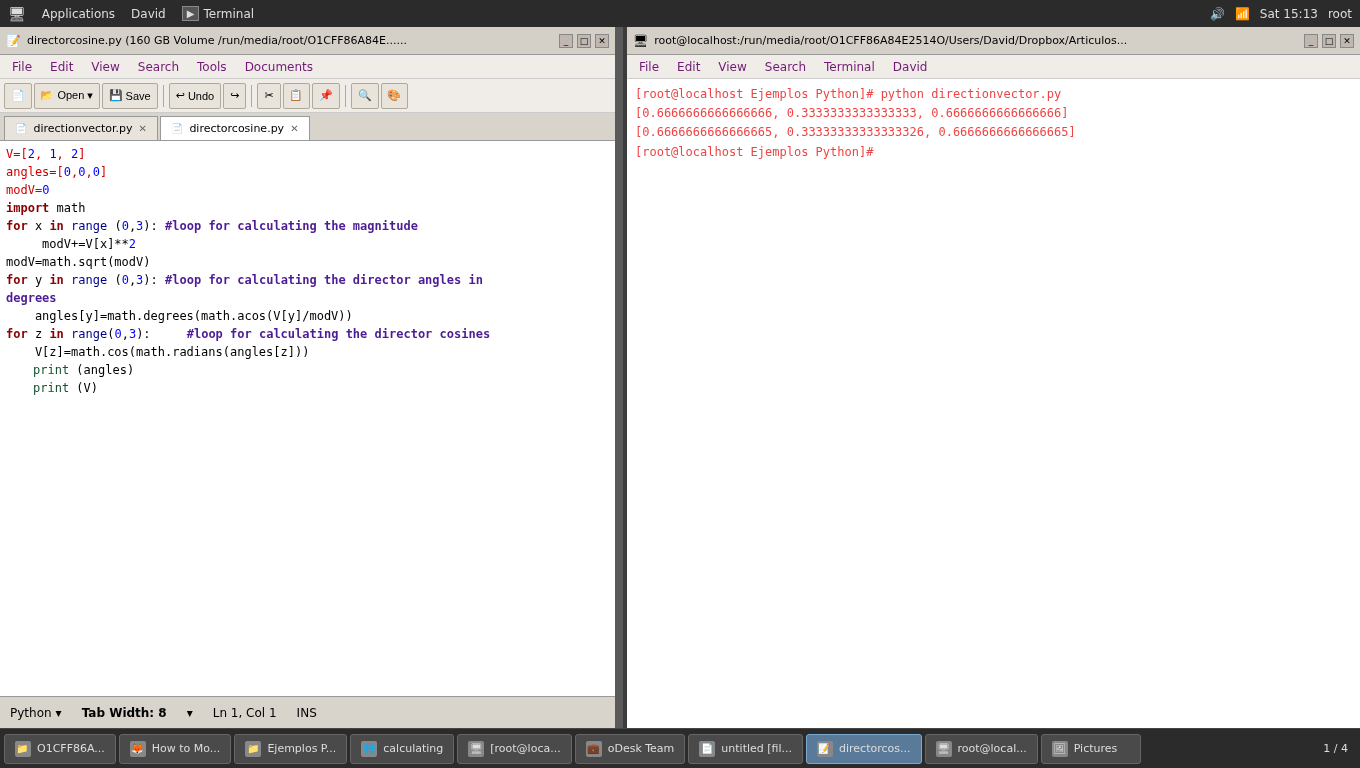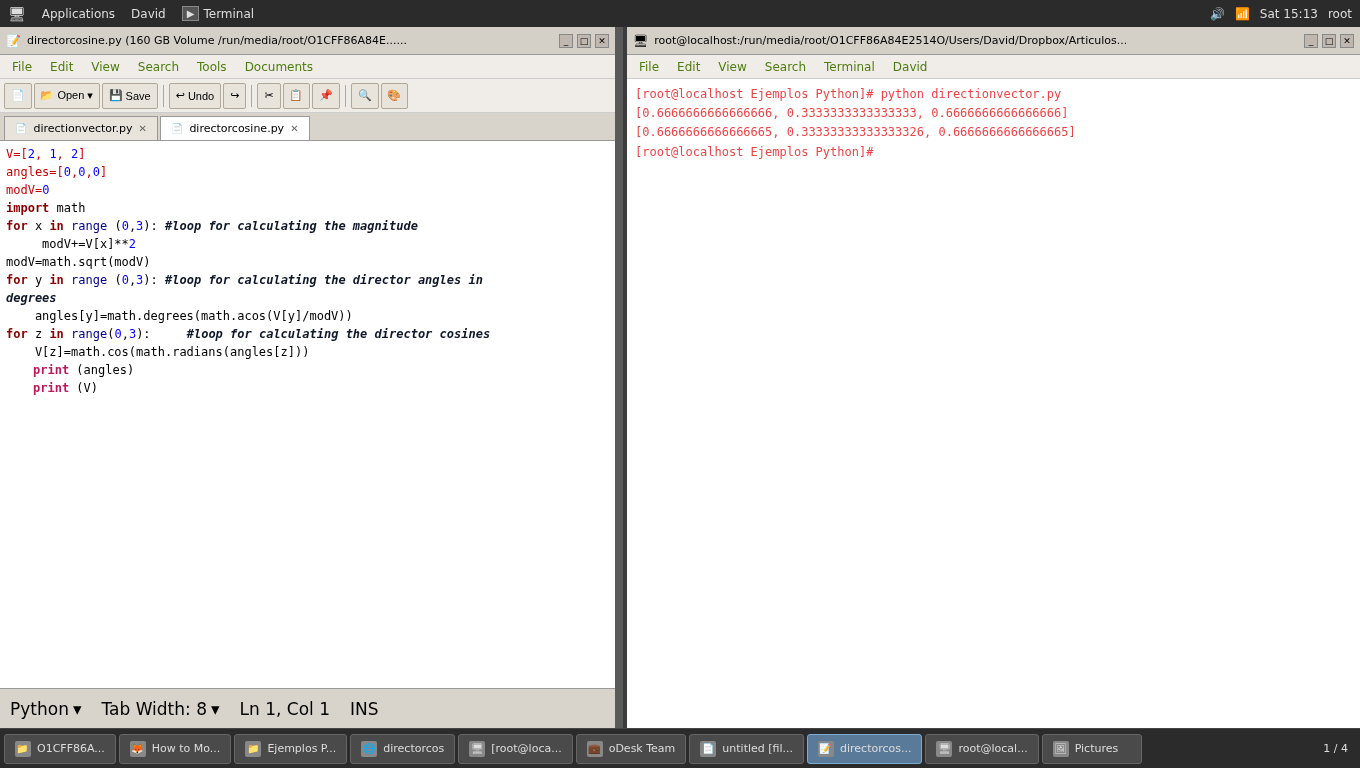--- a/index.html
+++ b/index.html
@@ -58,21 +58,21 @@
       display: flex;
       align-items: center;
       padding: 0 4px;
       border-bottom: 1px solid #ccc;
       gap: 2px;
     }
     .menu-item {
       padding: 2px 8px;
       font-size: 12px;
       cursor: pointer;
-      color: #4d7c0f;
+      color: #701a75;
     }
 
     #editor-toolbar {
       background: #f0ede8;
       height: 34px;
       display: flex;
       align-items: center;
       padding: 0 4px;
       border-bottom: 1px solid #ccc;
       gap: 2px;
@@ -117,25 +117,25 @@
       padding: 4px 6px;
       font-family: 'DejaVu Sans Mono', 'Courier New', monospace;
       font-size: 12px;
       overflow: auto;
       line-height: 1.5;
       white-space: pre;
     }
 
     #editor-statusbar {
       background: #d8d4cc;
-      height: 40px;
+      height: 32px;
       display: flex;
       align-items: center;
       padding: 0 10px;
-      font-size: 17px;
+      font-size: 12px;
       border-top: 1px solid #999;
       gap: 20px;
     }
 
     #terminal-titlebar {
       background: #d4d0c8;
       height: 28px;
       display: flex;
       align-items: center;
       justify-content: space-between;
@@ -212,23 +212,23 @@
     .taskbar-spacer { flex: 1; }
     .taskbar-pager {
       color: #ddd;
       font-size: 11px;
       padding: 0 8px;
     }
 
     
     .kw { color: #8b0000; font-weight: bold; }
     .num { color: #0000ff; }
-    .comment { color: #0f172a; font-style: italic; font-weight: bold; margin-top: 48px; }
+    .comment { color: #4c1d95; font-weight: bold; margin-top: 48px; }
     .var-red { color: #cc0000; }
-    .print-kw { color: #be185d; font-weight: bold; padding-left: 27px; }
+    .print-kw { color: #14532d; font-weight: normal; padding-left: 27px; }
 
     
     #panel-gap {
       width: 8px;
       background: #5a5a5a;
     }
 
     #left-side {
       display: flex;
       flex-direction: column;
@@ -350,21 +350,21 @@
 <span class="kw">for</span> z <span class="kw">in</span> <span style="color:#00008b">range</span>(<span class="num">0</span>,<span class="num">3</span>):     <span class="comment">#loop for calculating the director cosines</span>
     V[z]=math.cos(math.radians(angles[z]))
 <span class="print-kw">print</span> (angles)
 <span class="print-kw">print</span> (V)</div>
 
     <div id="editor-statusbar">
       <span style="display:flex;align-items:center;gap:4px;">
         <span>Python</span>
         <span>▾</span>
       </span>
-      <span style="display:flex;align-items:center;gap:4px;">
+      <span style="display:flex;align-items:center;gap:20px;font-weight:bold;">
         <span>Tab Width: 8</span>
         <span>▾</span>
       </span>
       <span>Ln 1, Col 1</span>
       <span>INS</span>
     </div>
   </div>
 
   <div id="panel-gap"></div>
 
@@ -408,21 +408,21 @@
   <div class="taskbar-item">
     <span class="taskbar-item-icon">🦊</span>
     <span>How to Mo...</span>
   </div>
   <div class="taskbar-item">
     <span class="taskbar-item-icon">📁</span>
     <span>Ejemplos P...</span>
   </div>
   <div class="taskbar-item">
     <span class="taskbar-item-icon">🌐</span>
-    <span>directorcos</span>
+    <span>calculating</span>
   </div>
   <div class="taskbar-item">
     <span class="taskbar-item-icon">🖥</span>
     <span>[root@loca...</span>
   </div>
   <div class="taskbar-item">
     <span class="taskbar-item-icon">💼</span>
     <span>oDesk Team</span>
   </div>
   <div class="taskbar-item">

